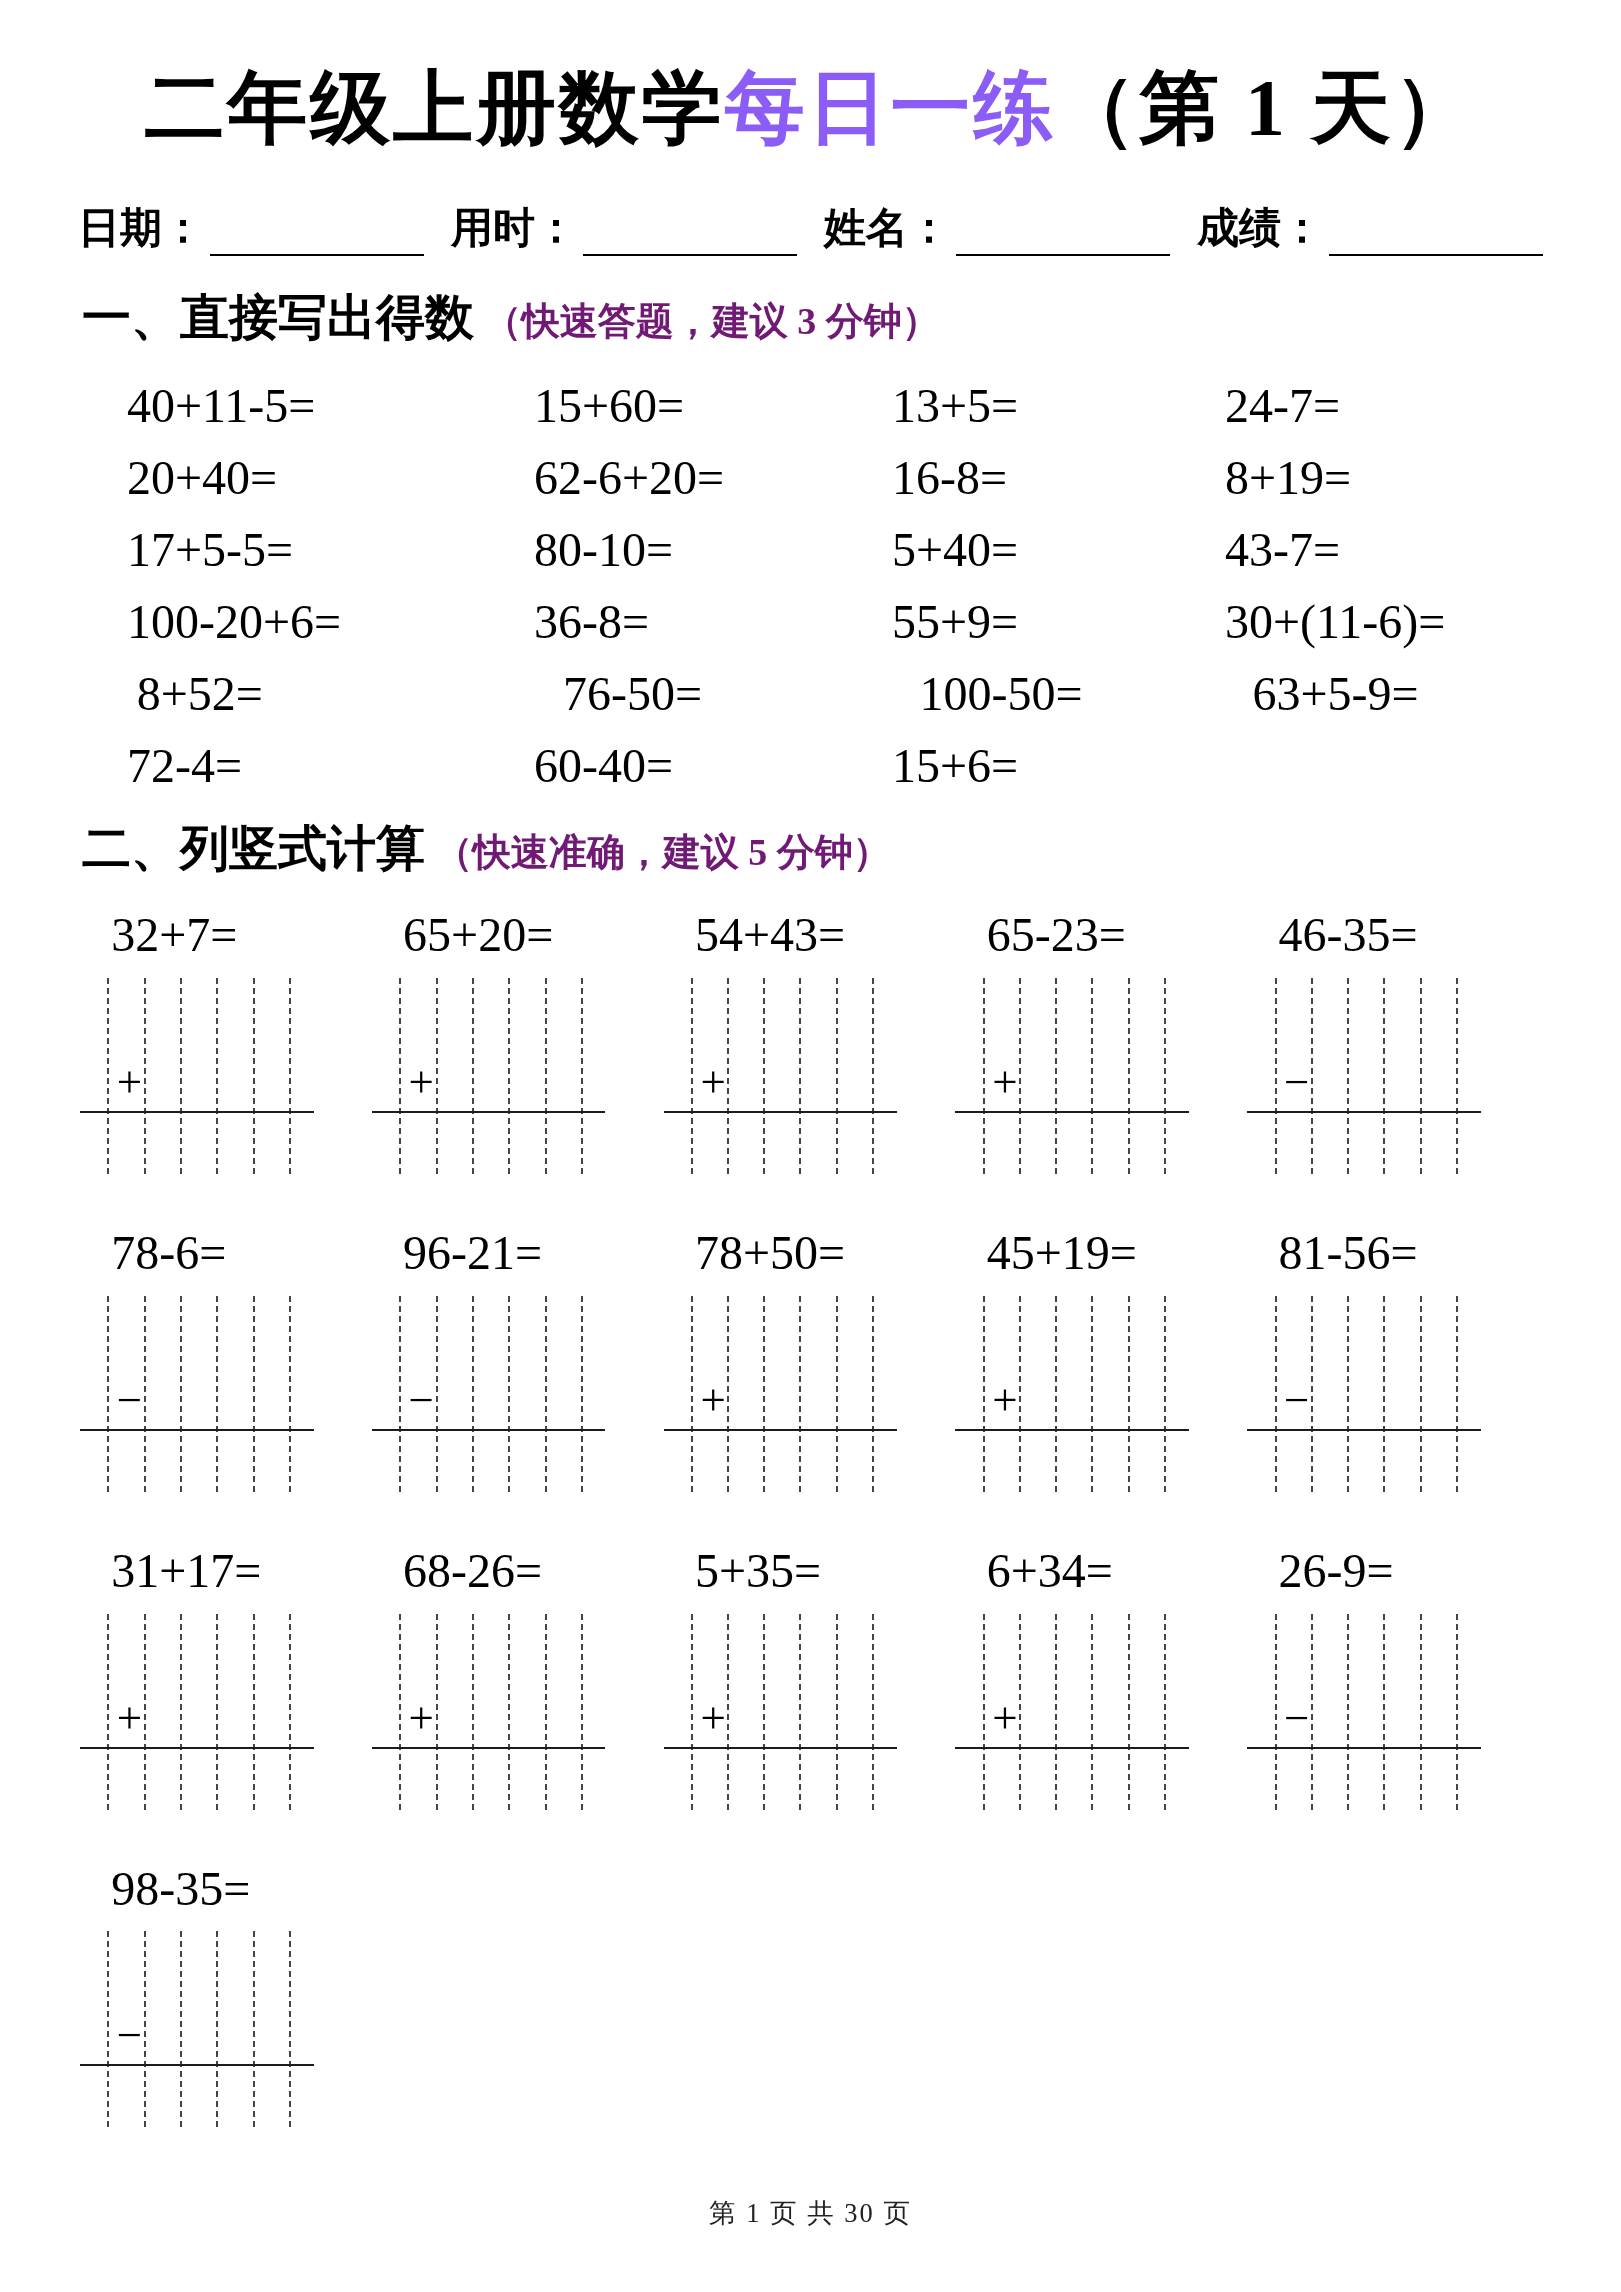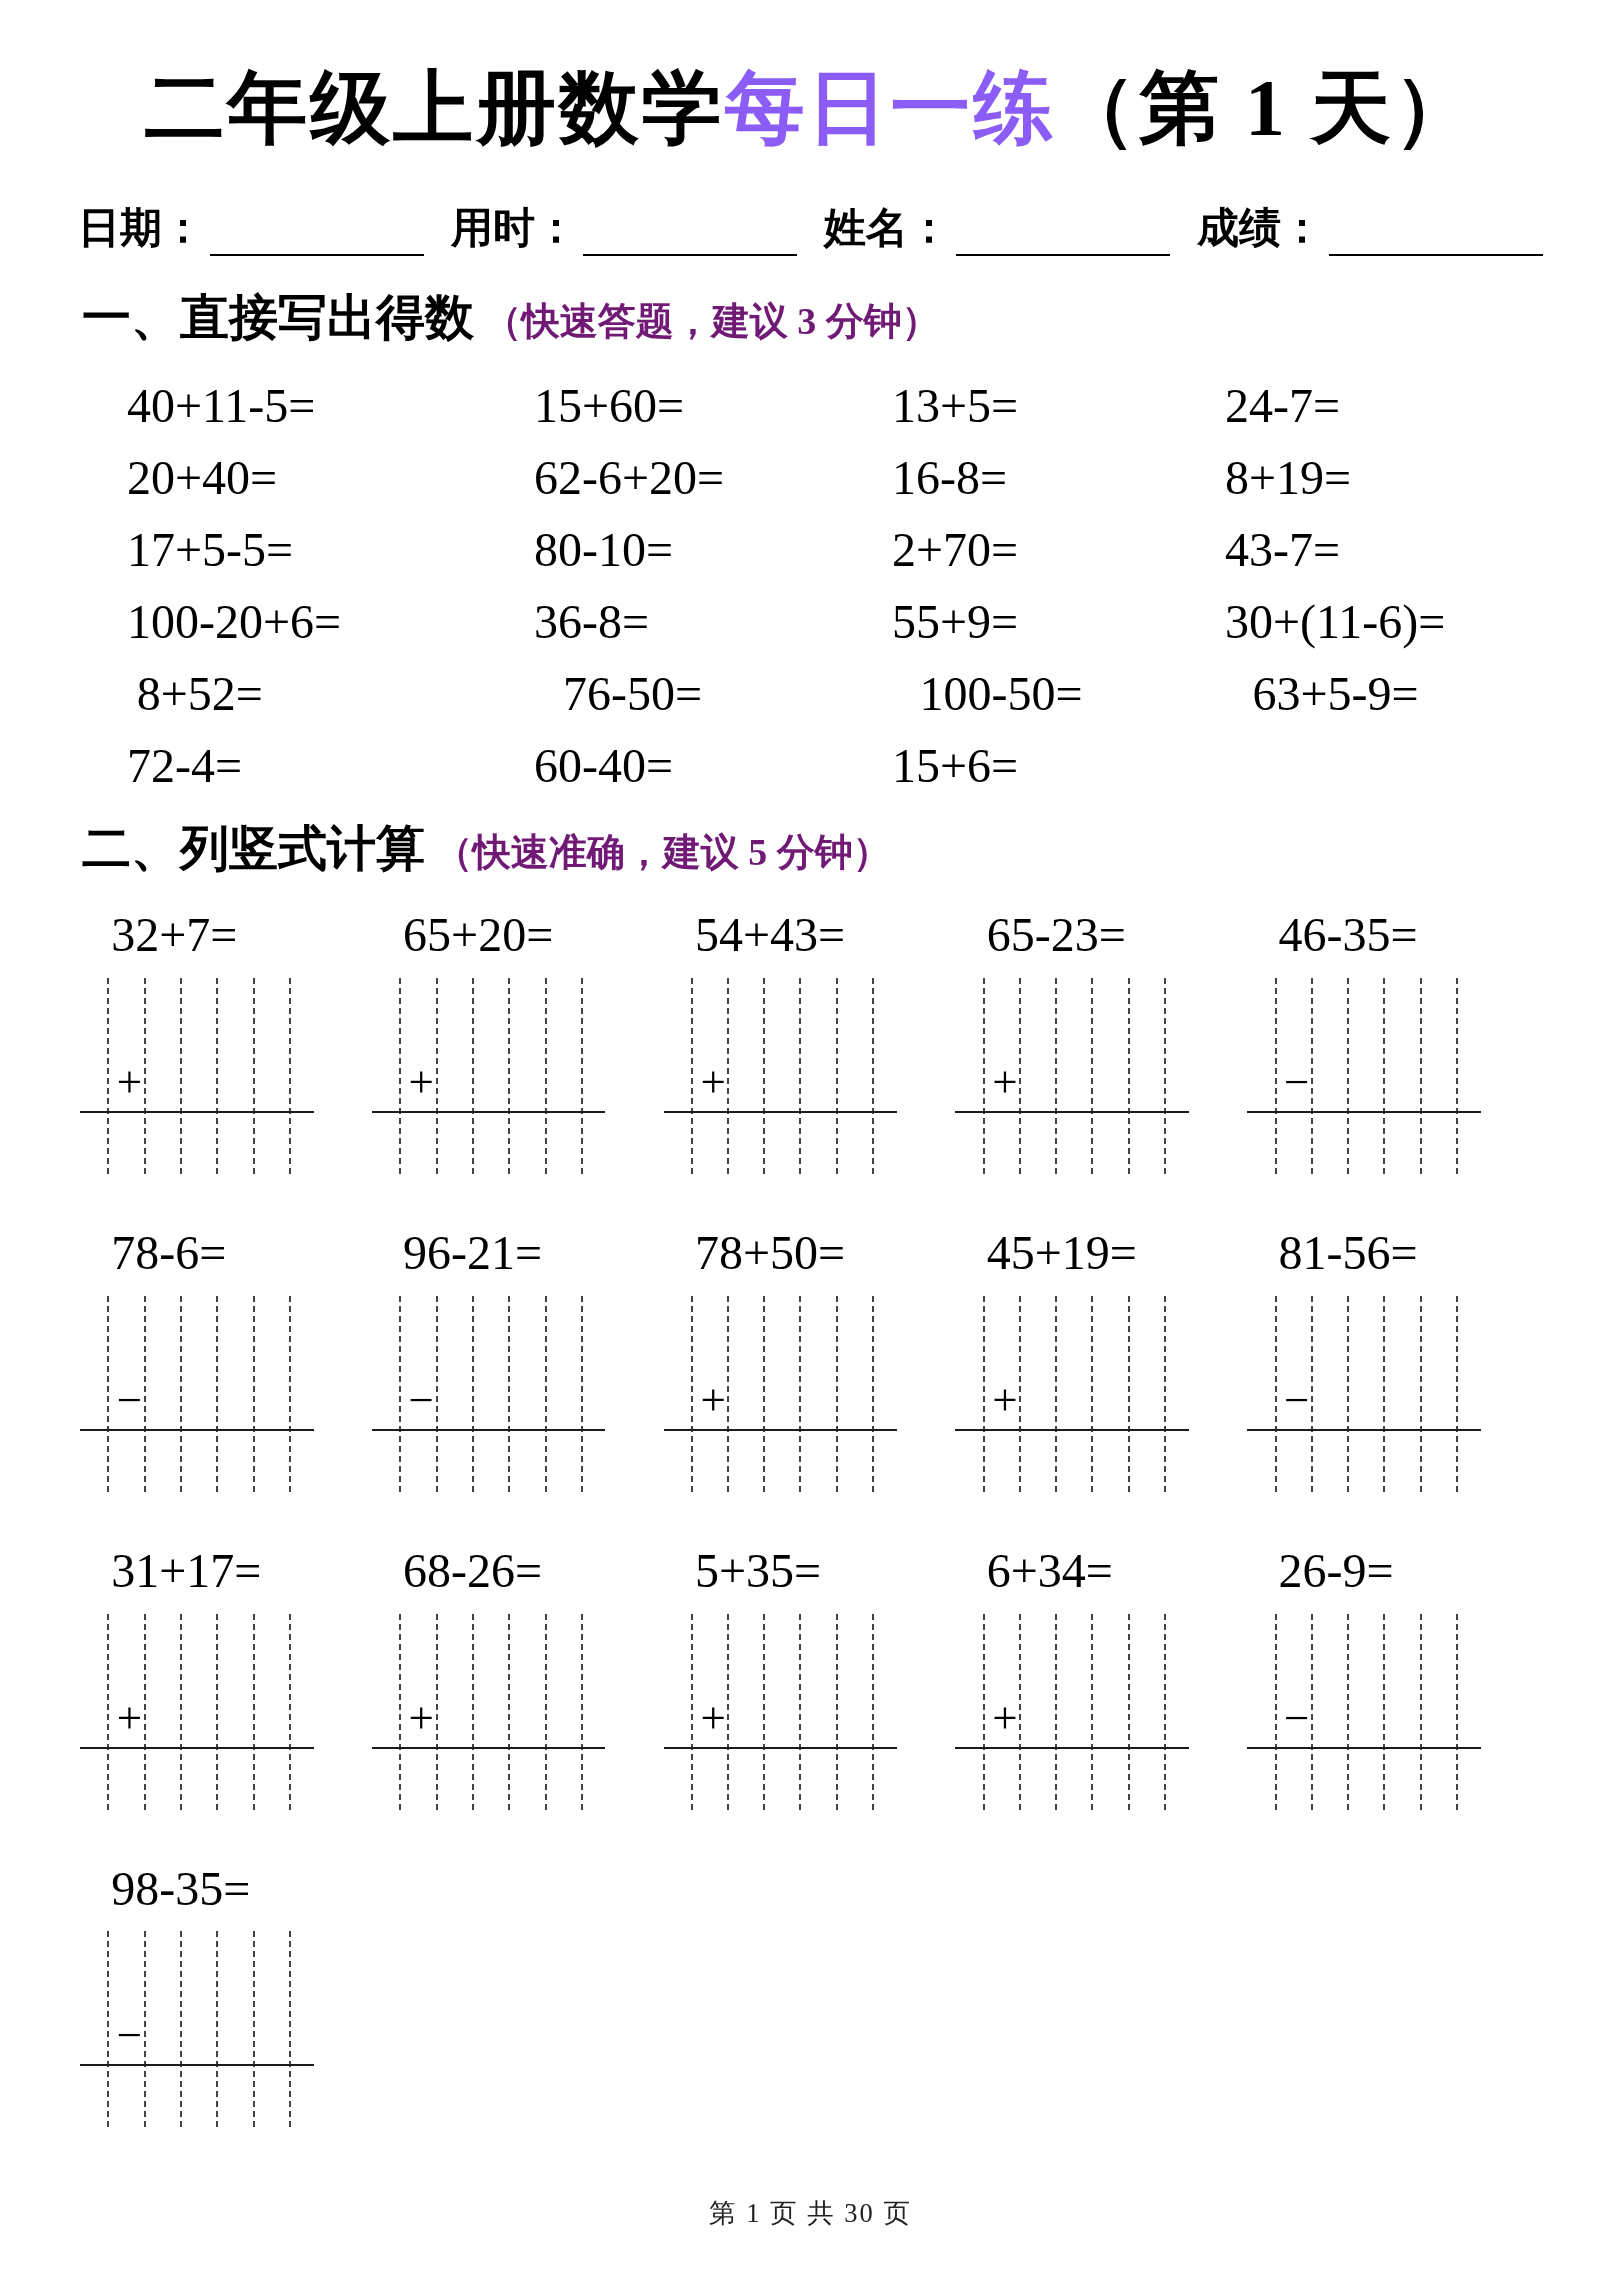--- a/index.html
+++ b/index.html
@@ -118,21 +118,21 @@
     <span>40+11-5=</span>
     <span>15+60=</span>
     <span>13+5=</span>
     <span>24-7=</span>
     <span>20+40=</span>
     <span>62-6+20=</span>
     <span>16-8=</span>
     <span>8+19=</span>
     <span>17+5-5=</span>
     <span>80-10=</span>
-    <span>2+70=</span>
+    <span>5+40=</span>
     <span>43-7=</span>
     <span>100-20+6=</span>
     <span>36-8=</span>
     <span>55+9=</span>
     <span>30+(11-6)=</span>
     <span>8+52=</span>
     <span>76-50=</span>
     <span>100-50=</span>
     <span>63+5-9=</span>
     <span>72-4=</span>

